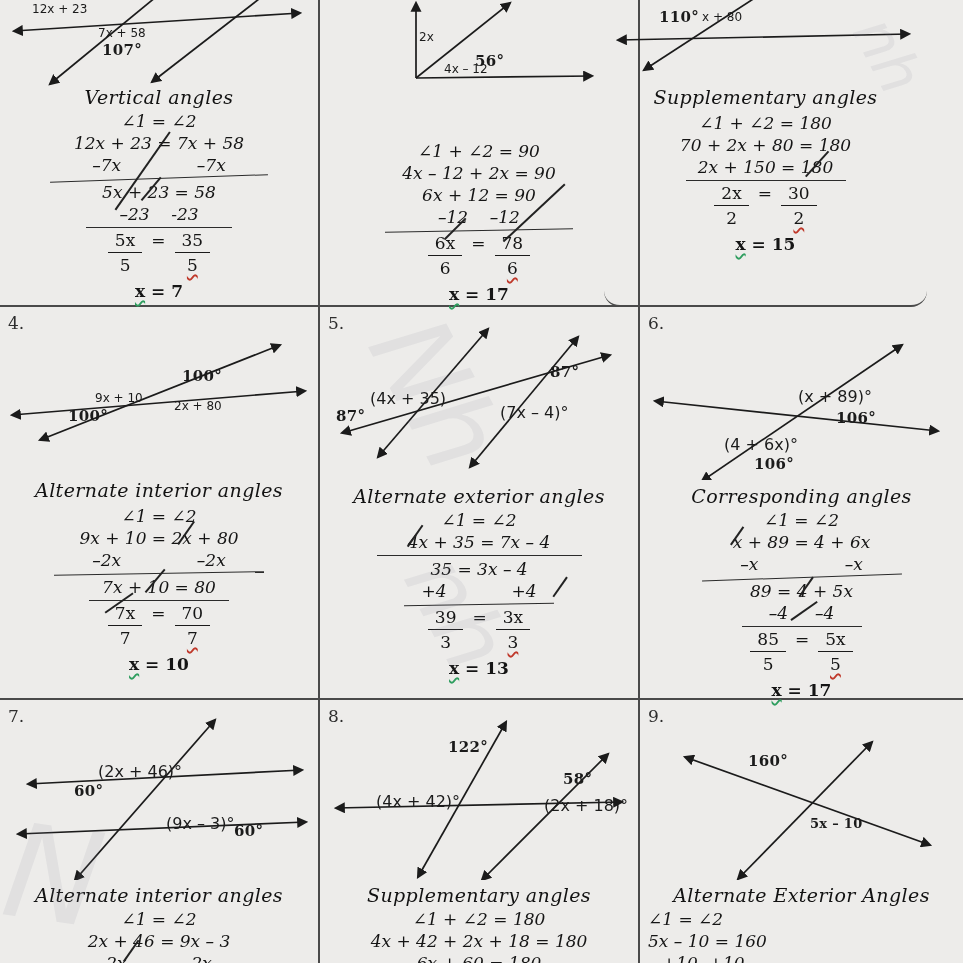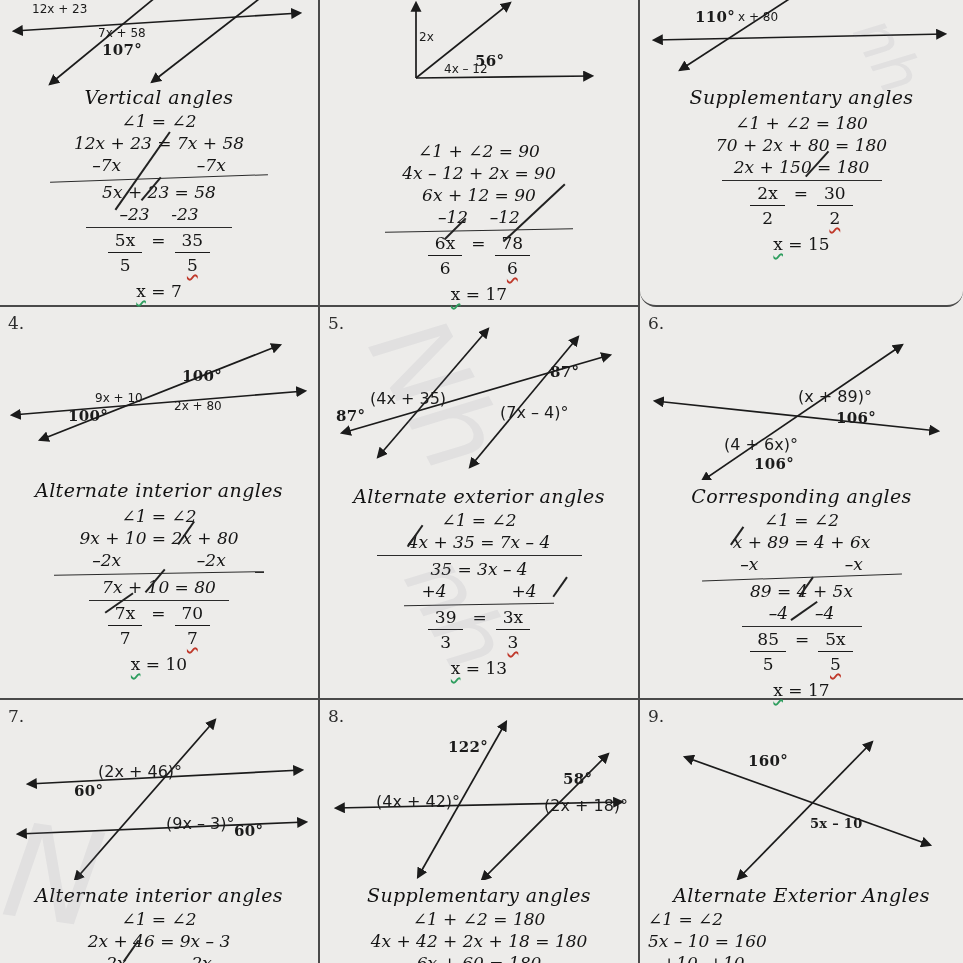--- a/index.html
+++ b/index.html
@@ -22,21 +22,21 @@
   .work.left .indent { padding-left:22px; }
   .wline { white-space:pre;font-style:italic; }
   .hrule { border-top:1.7px solid #2b2b2b; margin:2px auto 2px; }
   .fracrow { display:flex; justify-content:center; align-items:flex-start; gap:9px; }
   .frac { display:inline-flex; flex-direction:column; align-items:center; line-height:21px; }
   .frac .fnum { padding:0 7px 1px; border-bottom:1.7px solid #1b1b1b; }
   .frac .fden { padding-top:2px; }
   .feq { line-height:21px; }
   .rsq { text-decoration:underline wavy #c0392b 1.5px; text-underline-offset:3px; }
   .gsq { text-decoration:underline wavy #2f9e5f 2px; text-underline-offset:3px; }
-  .ans { margin-top:4px; }
+  .ans { margin-top:4px;font-weight:bold; }
   .stroke { position:absolute; height:1.7px; background:#222; }
   .wm { position:absolute; color:rgba(125,130,145,0.11); font-family:"DejaVu Sans","Liberation Sans",sans-serif; font-style:italic; white-space:nowrap; pointer-events:none; }
 </style>
 </head>
 <body>
 
 <div id="page">
 
   <div class="cell b-r b-b" style="left:0;top:0;width:320px;height:307px;">
     <svg class="dsvg" style="top:0" width="318" height="92" viewBox="0 0 318 92">
@@ -104,21 +104,21 @@
         <span class="feq">=</span>
         <span class="frac">
             <span class="fnum">78</span>
             <span class="fden rsq">6</span>
           </span>
       </div>
       <div class="ans"><span class="gsq">x</span><span> = 17</span></div>
     </div>
   </div>
 
-  <div class="cell b-b" style="left:640px;top:0;width:323px;height:307px;border-radius:16px;">
+  <div class="cell b-b" style="left:604px;top:0;width:323px;height:307px;border-radius:16px;">
     <svg class="dsvg" style="top:0" width="323" height="92" viewBox="0 0 323 92">
       <defs>
           <marker id="m3" viewBox="0 0 10 10" refX="8" refY="5" markerWidth="6.5" markerHeight="6.5" orient="auto-start-reverse">
             <path d="M0,0L10,5L0,10z" fill="#1b1b1b"></path>
           </marker>
         </defs>
       <line x1="14" y1="40" x2="305" y2="34" marker-start="url(#m3)" marker-end="url(#m3)"></line>
       <line x1="160" y1="-8" x2="40" y2="70" marker-end="url(#m3)"></line>
     </svg>
     <span class="lbl bold" style="left:55px;top:8px">110°</span>

